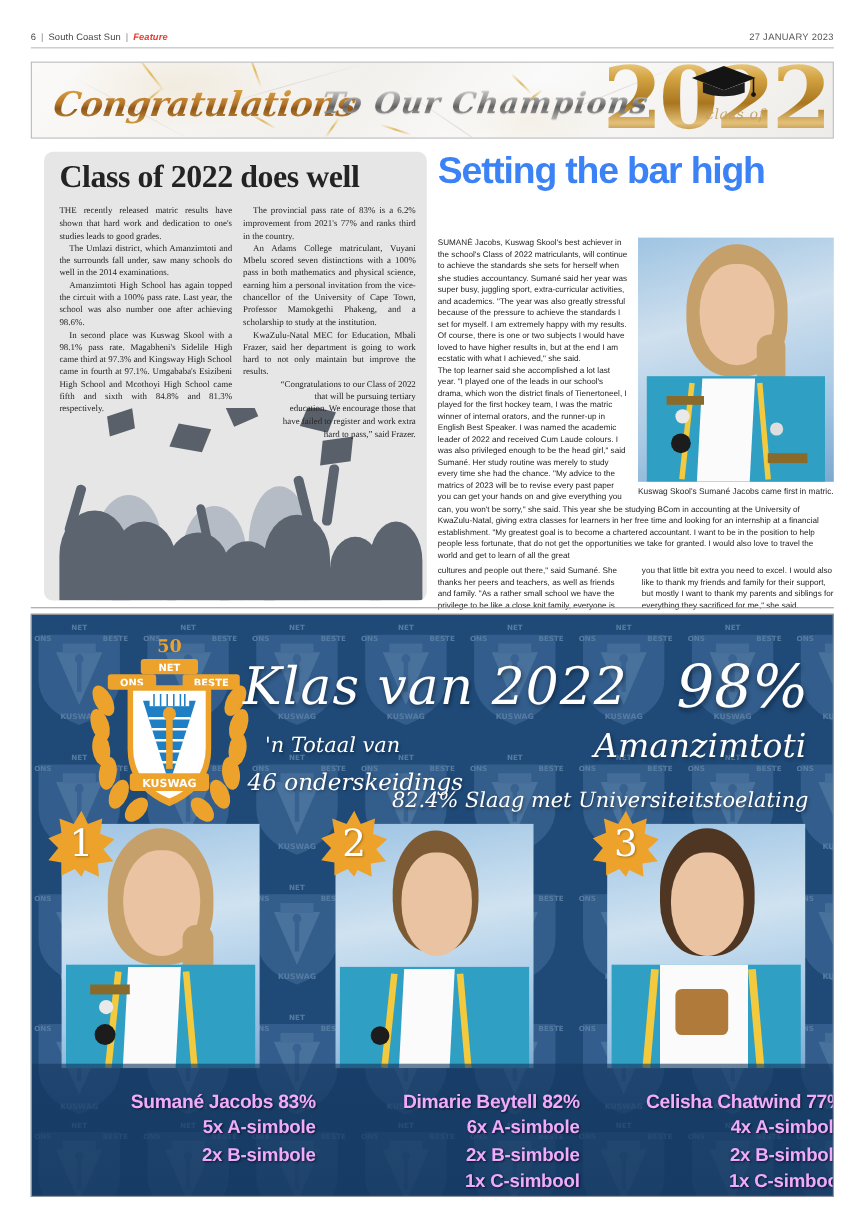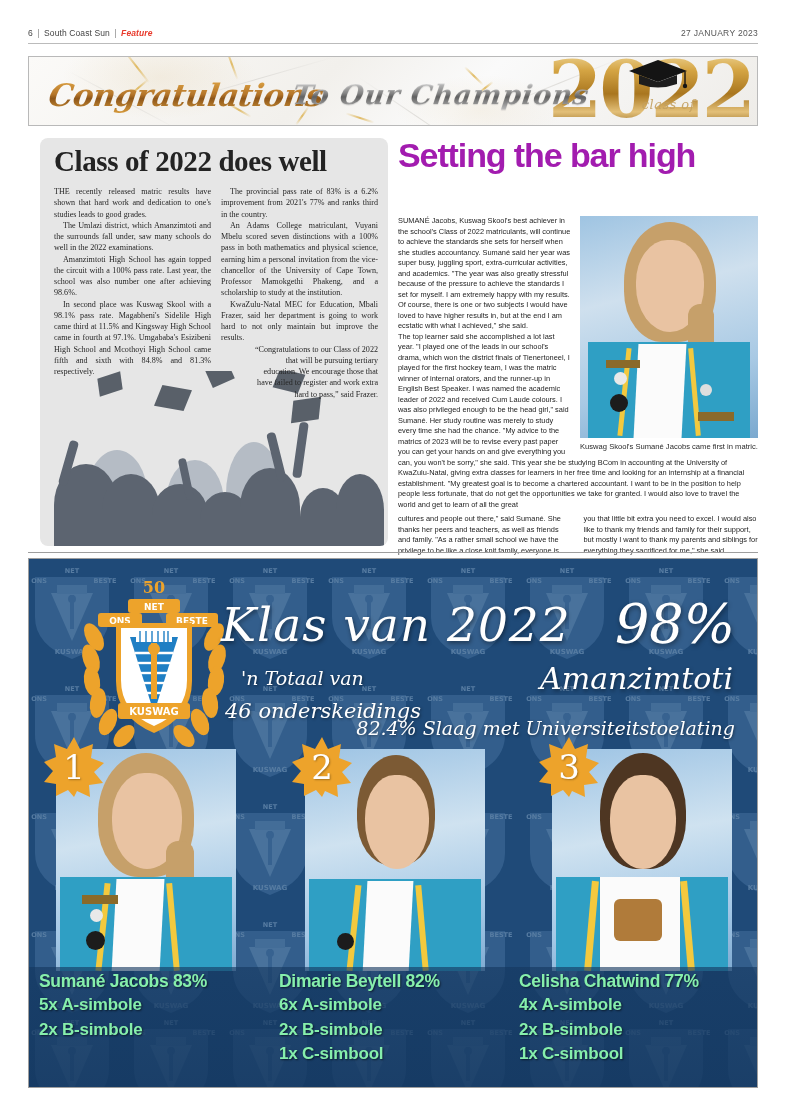--- a/index.html
+++ b/index.html
@@ -185,21 +185,21 @@
 
   .article-right {
     position: absolute;
     left: 398px; top: 138px;
     width: 360px; height: 408px;
   }
   .art-right-title {
     font-family: "Liberation Sans", sans-serif;
     font-weight: bold;
     font-size: 34px;
-    color: #a21caf;
+    color: #3b82f6;
     letter-spacing: -1.1px;
     line-height: 1;
     margin-bottom: 9px;
   }
   .art-right-body {
     position: relative;
     width: 360px;
   }
   .photo-box {
     float: right;
@@ -371,26 +371,26 @@
     align-items: center;
     justify-content: center;
     font-family: "DejaVu Serif", serif;
     font-size: 34px;
     color: #ffffff;
     text-shadow: 1px 1px 2px rgba(0,0,0,.3);
   }
 
   .result-block {
     position: absolute;
-    top: 412px;
+    top: 432px;
     width: 248px;
-    text-align: left;
+    text-align: right;
     font-family: "Liberation Sans", sans-serif;
     font-weight: bold;
-    color: #86efac;
+    color: #f0abfc;
     text-shadow: 1px 1px 2px rgba(0,0,0,.6);
     z-index: 5;
   }
   .result-block.r1 { left: 10px; }
   .result-block.r2 { left: 250px; }
   .result-block.r3 { left: 490px; }
   .res-name { font-size: 17.5px; letter-spacing: -0.3px; line-height: 1.25; }
   .res-line { font-size: 17px; line-height: 1.45; letter-spacing: -0.2px; }
 
   .shade-band {
@@ -464,23 +464,23 @@
     <div class="cap-toss" style="left:168px;top:-6px;width:24px;height:19px;transform:rotate(-24deg);"></div>
     <div class="cap-toss" style="left:236px;top:0px;width:26px;height:20px;transform:rotate(14deg) skewX(-8deg);"></div>
     <div class="cap-toss" style="left:252px;top:28px;width:28px;height:22px;transform:rotate(-8deg) skewX(-14deg);"></div>
   </div>
 
   <div class="art-left-title">Class of 2022 does well</div>
 
   <div class="art-left-cols">
     <div class="art-col">
       <p class="noindent">THE recently released matric results have shown that hard work and dedication to one's studies leads to good grades.</p>
-      <p>The Umlazi district, which Amanzimtoti and the surrounds fall under, saw many schools do well in the 2022 examinations.</p>
+      <p>The Umlazi district, which Amanzimtoti and the surrounds fall under, saw many schools do well in the 2014 examinations.</p>
       <p>Amanzimtoti High School has again topped the circuit with a 100% pass rate. Last year, the school was also number one after achieving 98.6%.</p>
-      <p>In second place was Kuswag Skool with a 98.1% pass rate. Magabheni's Sidelile High came third at 11.5% and Kingsway High School came in fourth at 97.1%. Umgababa's Esizibeni High School and Mcothoyi High School came fifth and sixth with 84.8% and 81.3% respectively.</p>
+      <p>In second place was Kuswag Skool with a 98.1% pass rate. Magabheni's Sidelile High came third at 97.3% and Kingsway High School came in fourth at 97.1%. Umgababa's Esizibeni High School and Mcothoyi High School came fifth and sixth with 84.8% and 81.3% respectively.</p>
     </div>
     <div class="art-col">
       <p>The provincial pass rate of 83% is a 6.2% improvement from 2021's 77% and ranks third in the country.</p>
       <p>An Adams College matriculant, Vuyani Mbelu scored seven distinctions with a 100% pass in both mathematics and physical science, earning him a personal invitation from the vice-chancellor of the University of Cape Town, Professor Mamokgethi Phakeng, and a scholarship to study at the institution.</p>
       <p>KwaZulu-Natal MEC for Education, Mbali Frazer, said her department is going to work hard to not only maintain but improve the results.</p>
       <p class="pull">“Congratulations to our Class of 2022 that will be pursuing tertiary education. We encourage those that have failed to register and work extra hard to pass,” said Frazer.</p>
     </div>
   </div>
 </div>
 

